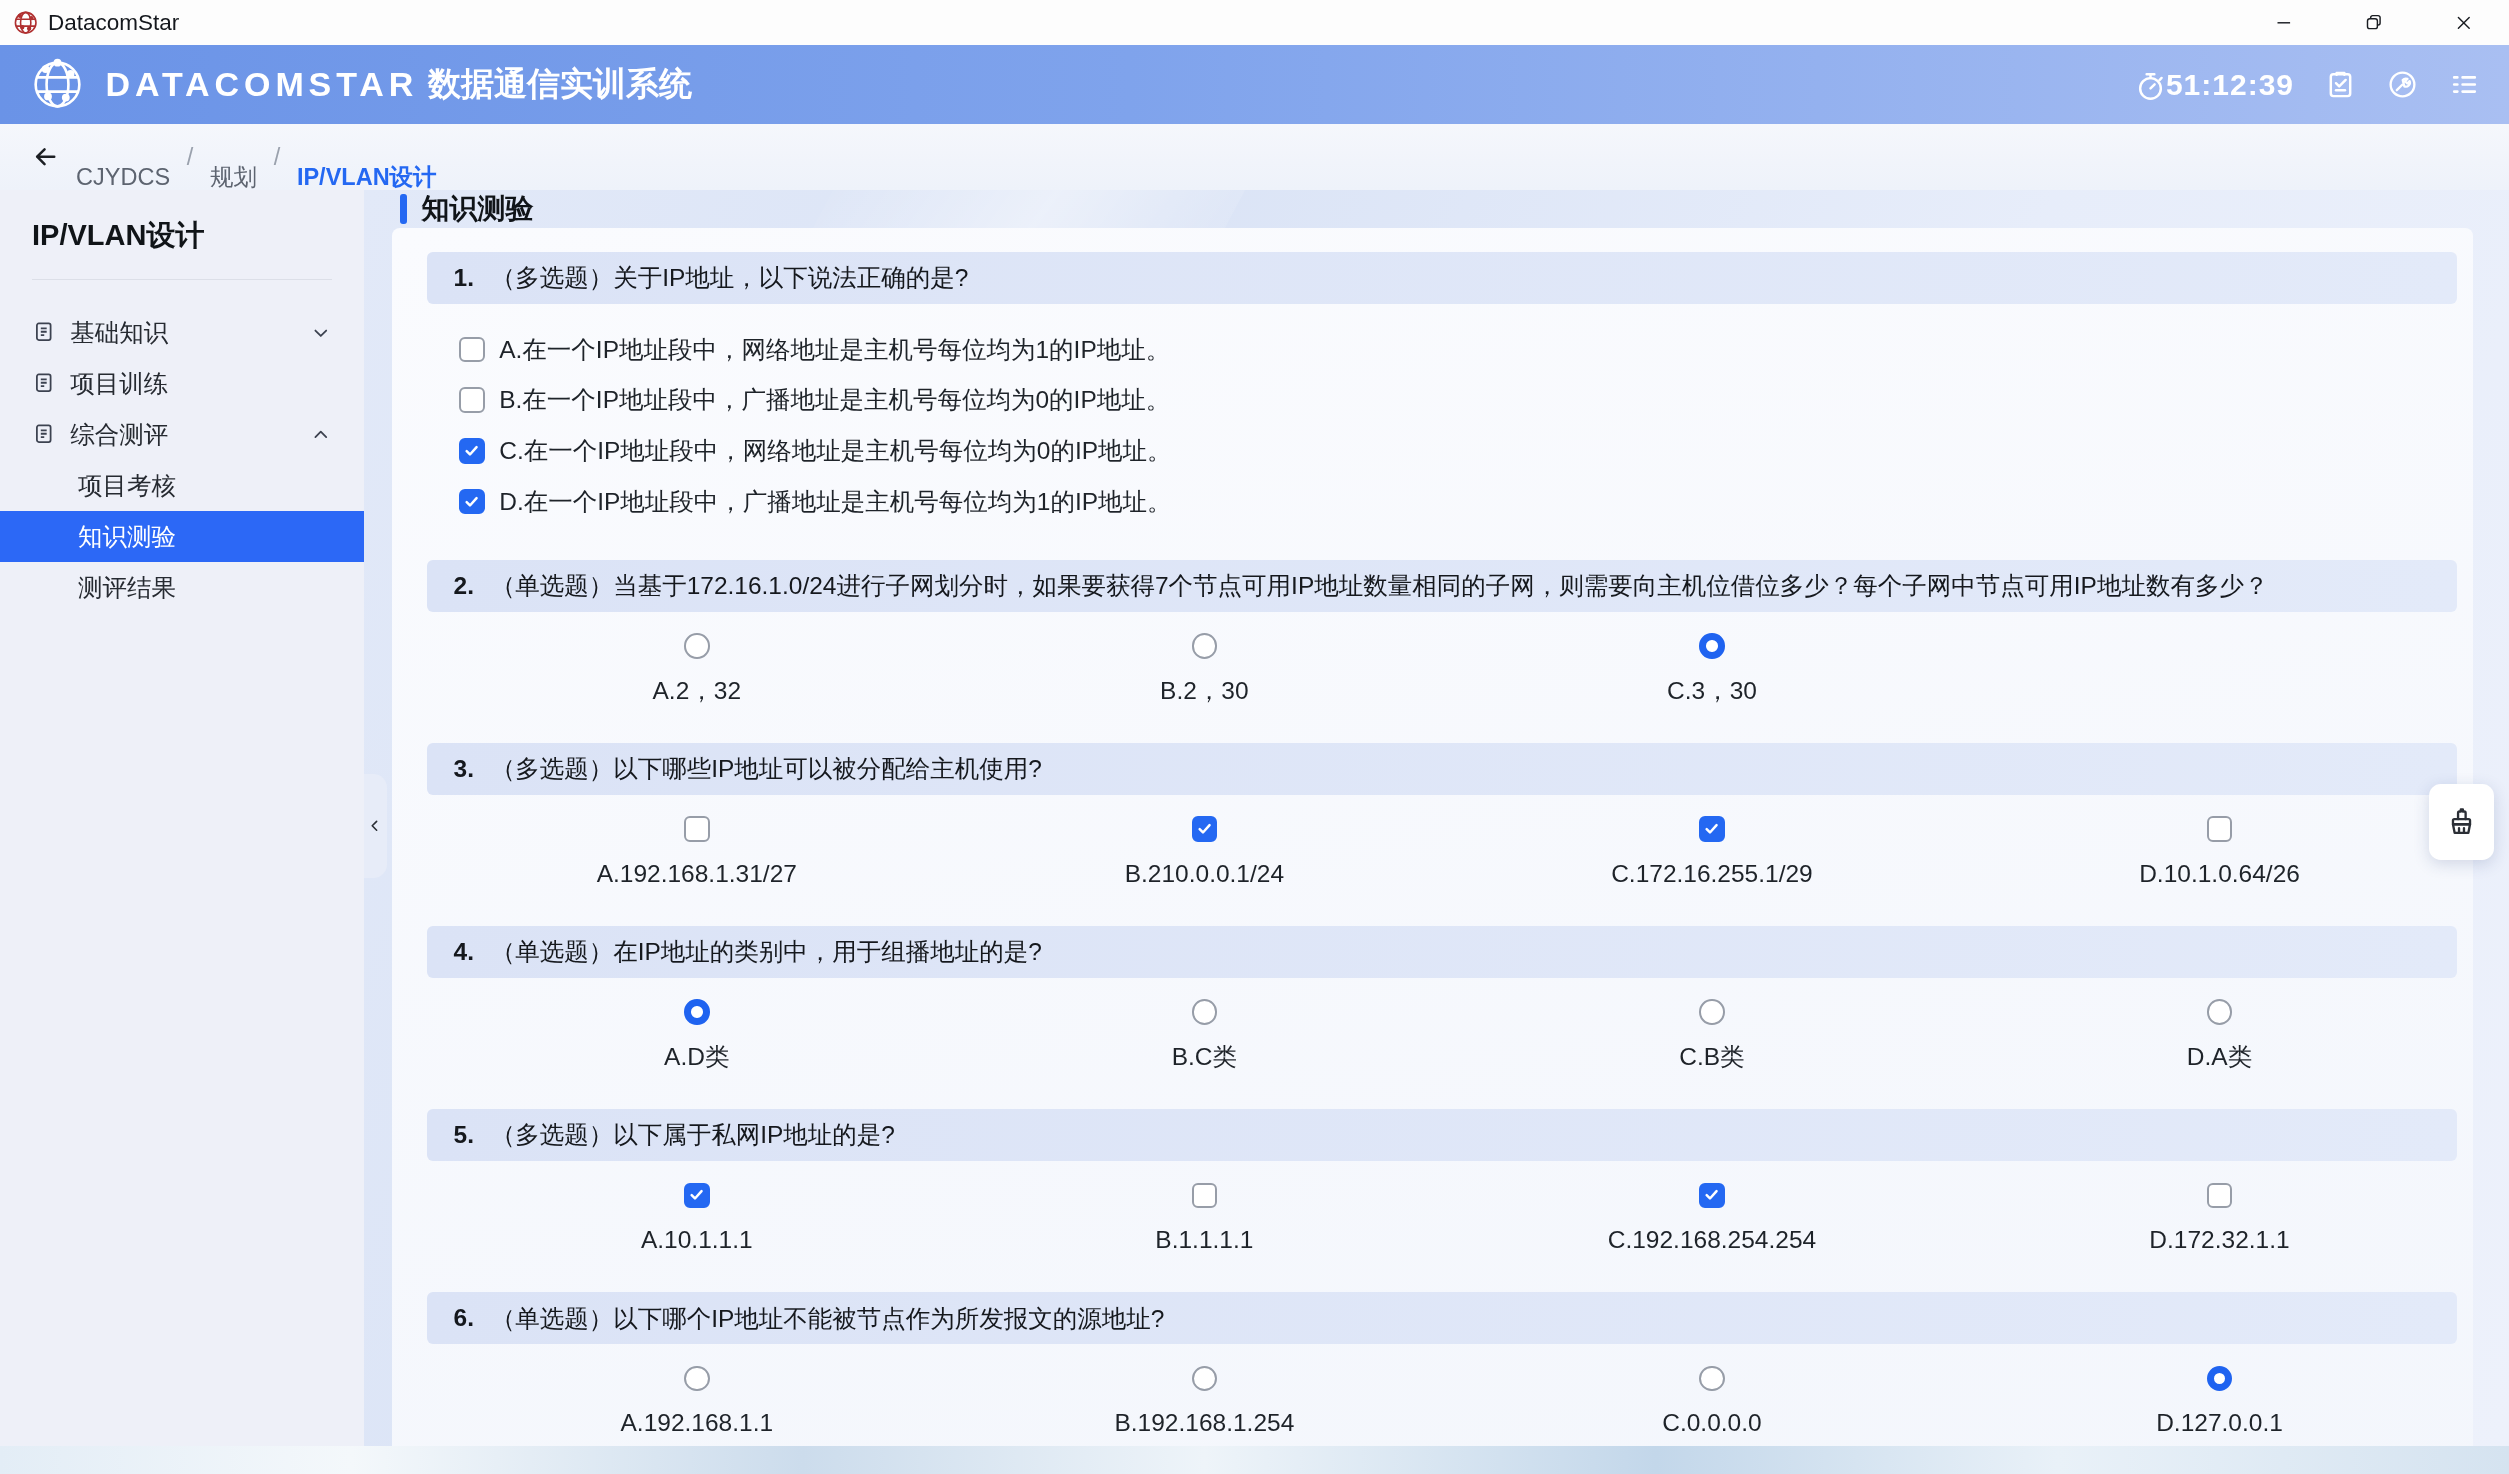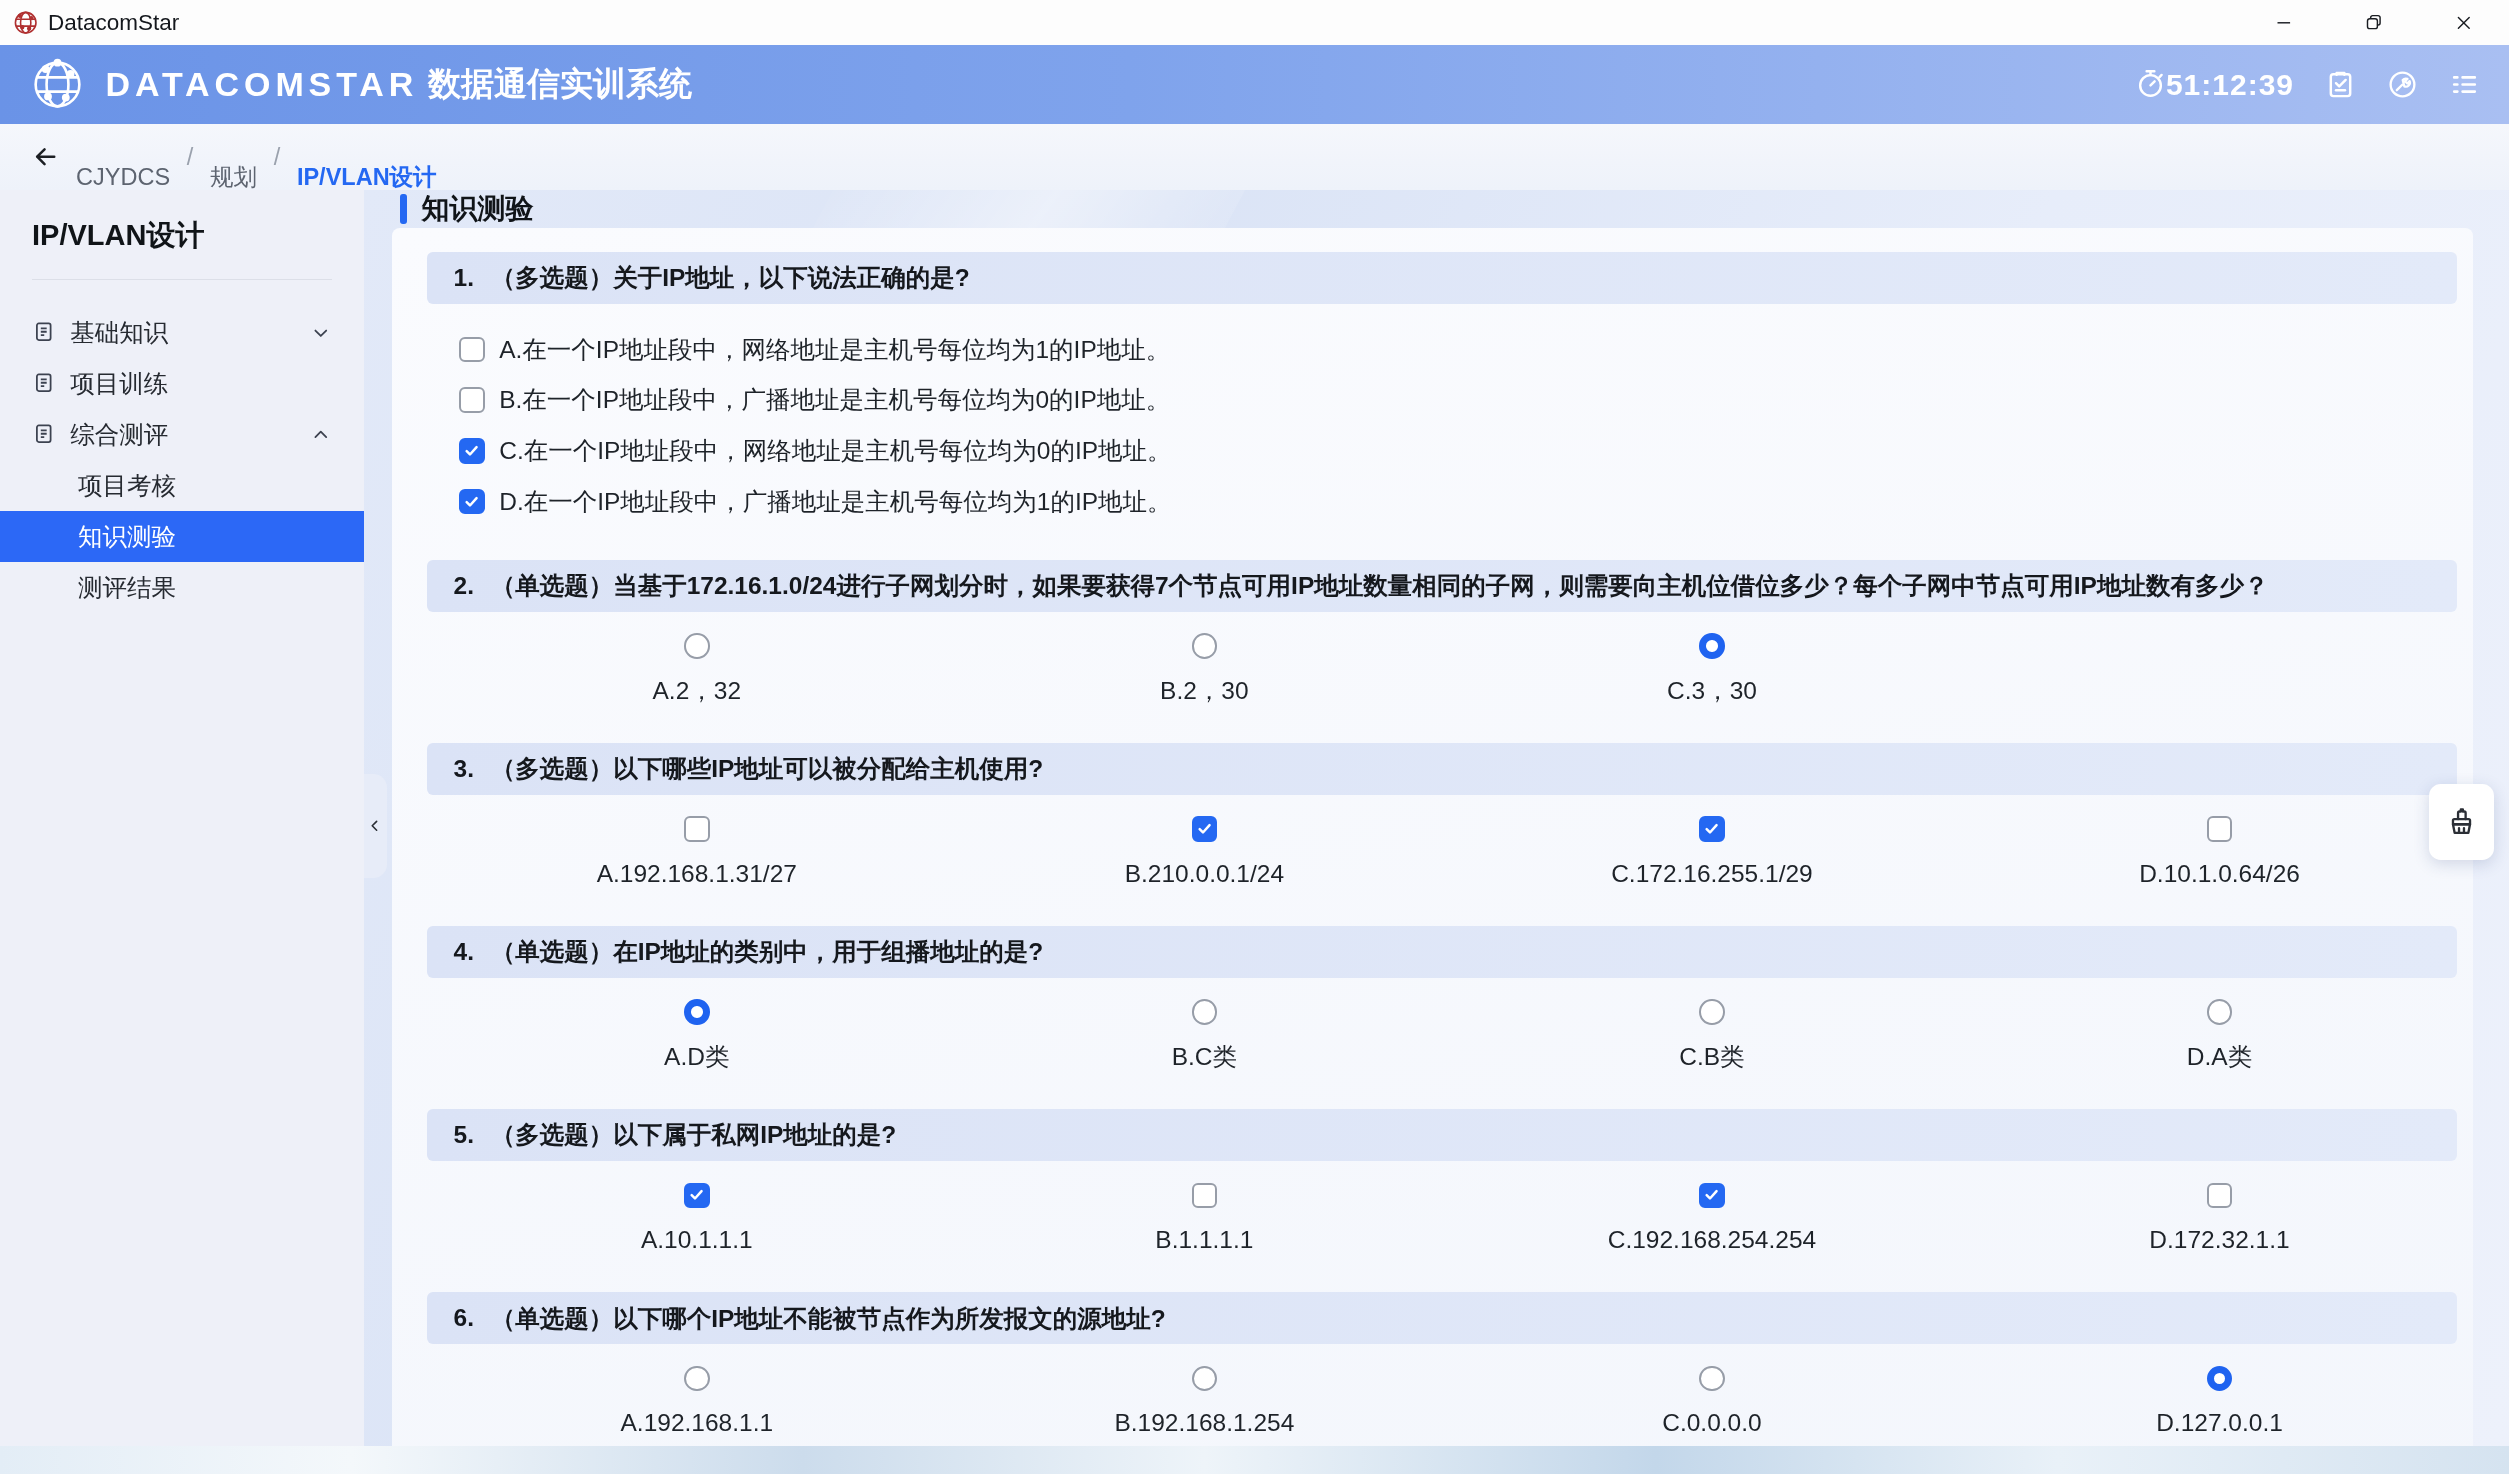--- a/index.html
+++ b/index.html
@@ -17,21 +17,21 @@
   .win-btn svg { width:21.6px; height:21.6px; }
 
   
   .appheader { height:79px; background:linear-gradient(90deg,#6a93e7 0%,#7fa3ec 45%,#a9bff2 100%);
     display:flex; align-items:center; padding:0 29px; }
   .logo-globe { width:57px; height:57px; color:#fff; }
   .logo-globe svg { width:100%; height:100%; }
   .brand-en { color:#fff; font-size:34px; font-weight:bold; letter-spacing:4.9px; margin-left:19.6px; }
   .brand-cn { color:#fff; font-size:33px; font-weight:bold; margin-left:9.8px; }
   .header-right { margin-left:auto; display:flex; align-items:center; gap:31px; color:#fff; }
-  .timer-wrap { display:flex; align-items:flex-start; gap:0; }
+  .timer-wrap { display:flex; align-items:flex-end; gap:0; }
   .hdr-ico { width:31px; height:31px; }
   .hdr-ico svg { width:100%; height:100%; }
   .timer-text { font-size:30px; font-weight:bold; letter-spacing:1px; }
 
   
   .breadcrumbbar { height:66px; background:linear-gradient(180deg,#f5f7fc,#eef2fa);
     display:flex; align-items:center; padding-left:32px; gap:16.7px; font-size:23.5px; color:#5d6470; }
   .back-ico { width:27.4px; height:27.4px; color:#1c1f24; }
   .back-ico svg { width:100%; height:100%; }
   .crumb { color:#5d6470;margin-top:40px; }
@@ -70,21 +70,21 @@
   .accent-bar { width:6.9px; height:30px; background:#2468f2; border-radius:2.9px; }
   .section-title { font-size:28px; font-weight:bold; color:#101418; }
 
   .card { flex:1; background:linear-gradient(170deg,#fafbfe 0%,#f3f6fc 100%);
     border-radius:7.8px; padding:23.5px 15.7px 0 35px; position:relative; display:flex; flex-direction:column; }
 
   .qblock { margin-bottom:21.6px; flex:none; }
   .qband { height:52px; background:linear-gradient(90deg,#dbe3f6,#e3eaf9); border-radius:5.9px;
     display:flex; align-items:center; padding:0 26.5px; }
   .qnum { font-size:24.5px; font-weight:bold; color:#15181d; margin-right:16.7px; }
-  .qtext { font-size:24.5px; font-weight:bold; color:#15181d; }
+  .qtext { font-size:24.5px; font-weight:normal; color:#15181d; }
 
   .qopts-vertical { display:flex; flex-direction:column; gap:16.7px; padding:29px 0 19.6px 32px; }
   .qopts-columns { display:flex; padding:21.6px 0 13.7px; }
   .qopts-columns .opt { width:25%; padding-left:32px;flex-direction:column; }
   .opt { display:flex; align-items:center; gap:14.7px; cursor:default; }
   .opt-label { font-size:24.5px; color:#1e2329; line-height:34px; }
 
   .checkbox { width:25.5px; height:25.5px; flex:none; border:2px solid #979da8; border-radius:5.9px;
     background:#fff; display:flex; align-items:center; justify-content:center; }
   .checkbox.checked { background:#2468f2; border-color:#2468f2; }

